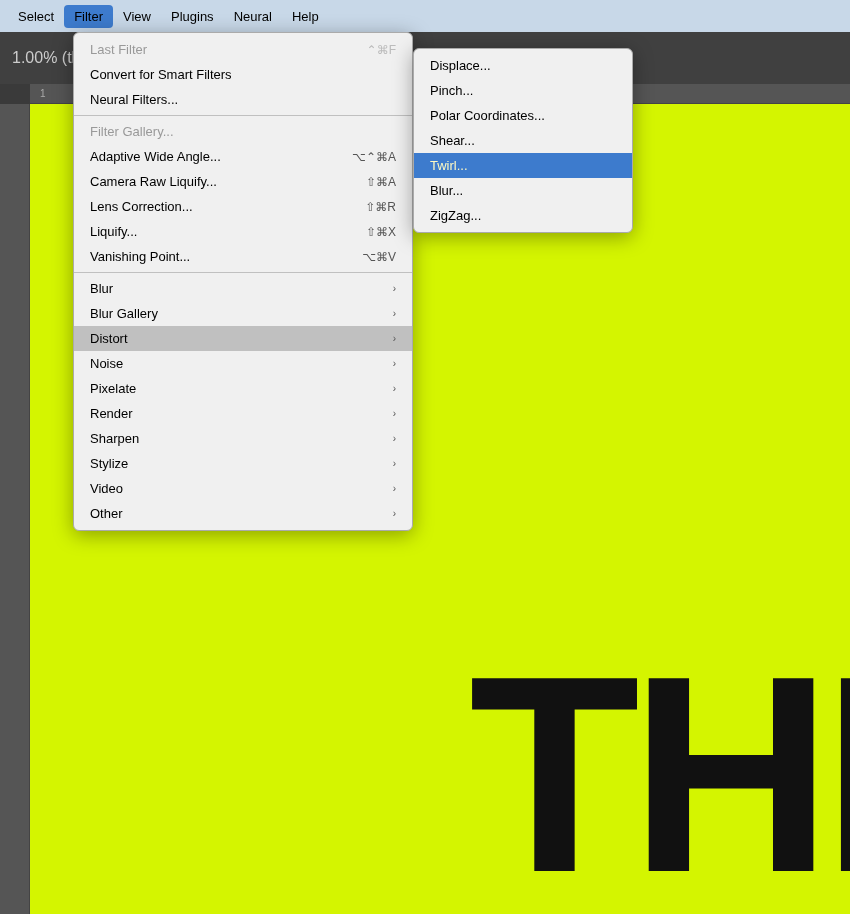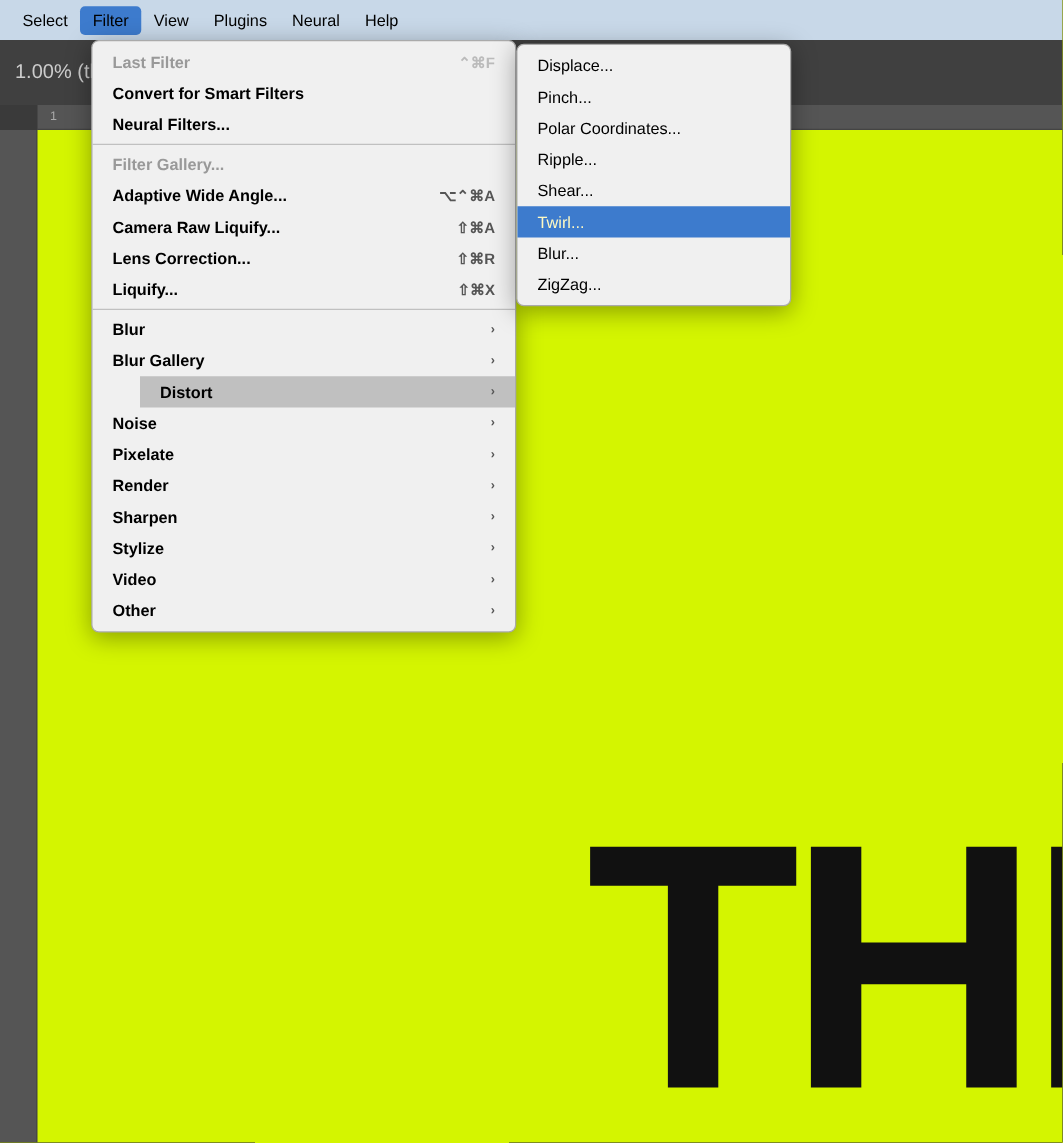--- a/index.html
+++ b/index.html
@@ -130,29 +130,27 @@
     }
 
     .menu-item {
       padding: 5px 16px 5px 16px;
       display: flex;
       align-items: center;
       justify-content: space-between;
       cursor: pointer;
       color: #000;
       font-size: 13px;
-      font-weight: bold;
     }
     .menu-item.disabled {
       color: #999;
       cursor: default;
     }
     .menu-item.highlighted {
       background: #c0c0c0;
-      margin-left: 38px;
     }
     .menu-separator {
       height: 1px;
       background: #c0c0c0;
       margin: 3px 0;
     }
     .menu-shortcut {
       color: #555;
       font-size: 12px;
     }
@@ -160,21 +158,21 @@
       color: #bbb;
     }
     .menu-arrow {
       font-size: 10px;
       color: #555;
     }
 
     
     .distort-submenu {
       position: absolute;
-      top: 35px;
+      top: 48px;
       left: 413px;
       width: 220px;
       background: #f0f0f0;
       border: 1px solid #aaa;
       border-radius: 6px;
       box-shadow: 0 4px 20px rgba(0,0,0,0.35);
       padding: 4px 0;
       z-index: 101;
     }
     .submenu-item {
@@ -252,20 +250,24 @@
     <div class="menu-item">
       <span>Lens Correction...</span>
       <span class="menu-shortcut">⇧⌘R</span>
     </div>
 
     <div class="menu-item">
       <span>Liquify...</span>
       <span class="menu-shortcut">⇧⌘X</span>
     </div>
 
+    <div class="menu-item">
+      <span>Vanishing Point...</span>
+      <span class="menu-shortcut">⌥⌘V</span>
+    </div>
     <div class="menu-separator"></div>
 
     <div class="menu-item">
       <span>Blur</span>
       <span class="menu-arrow">›</span>
     </div>
 
     <div class="menu-item">
       <span>Blur Gallery</span>
       <span class="menu-arrow">›</span>
@@ -316,23 +318,20 @@
     <div class="submenu-item">
       <span>Displace...</span>
     </div>
     <div class="submenu-item">
       <span>Pinch...</span>
     </div>
     <div class="submenu-item">
       <span>Polar Coordinates...</span>
     </div>
     <div class="submenu-item">
-      <span>Ripple...</span>
-    </div>
-    <div class="submenu-item">
       <span>Shear...</span>
     </div>
     <div class="submenu-item selected">
       <span>Twirl...</span>
     </div>
     <div class="submenu-item">
       <span>Blur...</span>
     </div>
     <div class="submenu-item">
       <span>ZigZag...</span>

